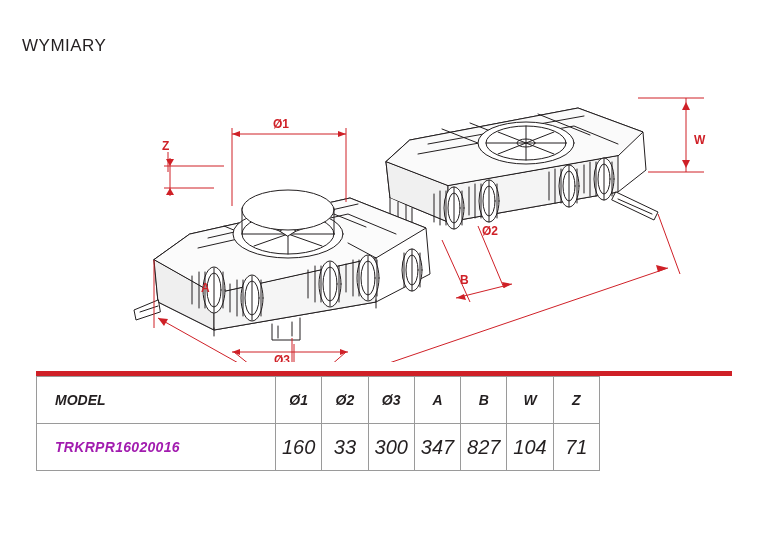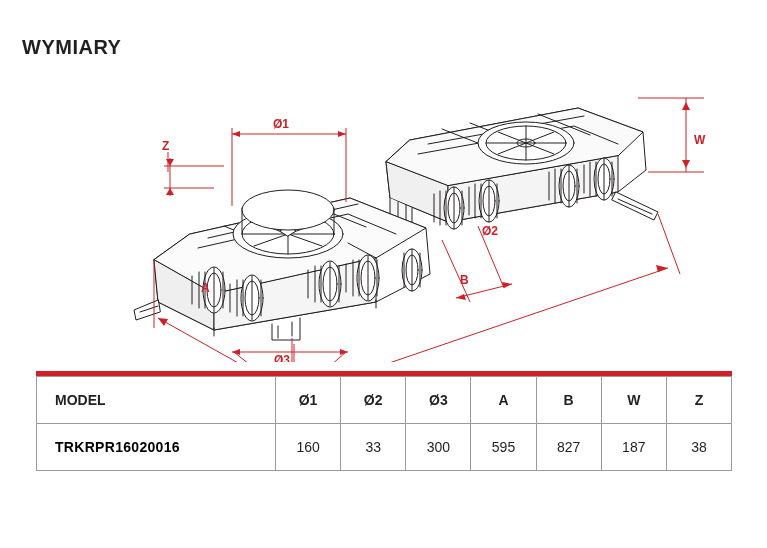--- a/index.html
+++ b/index.html
@@ -17,22 +17,22 @@
   }
   .page {
     position: relative;
     width: 767px;
     height: 548px;
   }
   .page-title {
     position: absolute;
     left: 22px;
     top: 36px;
-    font-size: 20px;
-    font-weight: bold;
+    font-size: 17px;
+    font-weight: normal;
     letter-spacing: 0.5px;
     color: #231f20;
   }
   .figure {
     position: absolute;
     left: 18px;
     top: 62px;
     width: 730px;
     height: 300px;
   }
@@ -46,44 +46,45 @@
     fill: #cf2027;
   }
   .table-wrap {
     position: absolute;
     left: 36px;
     top: 371px;
     width: 696px;
   }
   table.spec {
     border-collapse: collapse;
-    width: 696px;
+    width: 564px;
     table-layout: fixed;
+    font-style: italic;
   }
   table.spec th, table.spec td {
     border: 1px solid #9a9a9a;
     height: 46px;
     text-align: center;
     font-size: 14px;
     font-weight: bold;
     color: #231f20;
     padding: 0;
   }
   table.spec th.model-col, table.spec td.model-col {
     text-align: left;
     padding-left: 18px;
     width: 220px;
   }
   table.spec td.model-col {
-    color: #000000;
+    color: #a21caf;
     letter-spacing: 0.3px;
   }
   table.spec td.val {
     font-weight: normal;
-    font-size: 14px;
+    font-size: 20px;
   }
   .top-bar {
     height: 5px;
     background: #cf2027;
     width: 696px;
     margin: 0;
     padding: 0;
     line-height: 0;
     font-size: 0;
   }
@@ -291,22 +292,22 @@
           <th>W</th>
           <th>Z</th>
         </tr>
       </thead>
       <tbody>
         <tr>
           <td class="model-col">TRKRPR16020016</td>
           <td class="val">160</td>
           <td class="val">33</td>
           <td class="val">300</td>
-          <td class="val">595</td>
+          <td class="val">347</td>
           <td class="val">827</td>
-          <td class="val">187</td>
-          <td class="val">38</td>
+          <td class="val">104</td>
+          <td class="val">71</td>
         </tr>
       </tbody>
     </table>
   </div>
 
 </div>
 
 </body></html>

